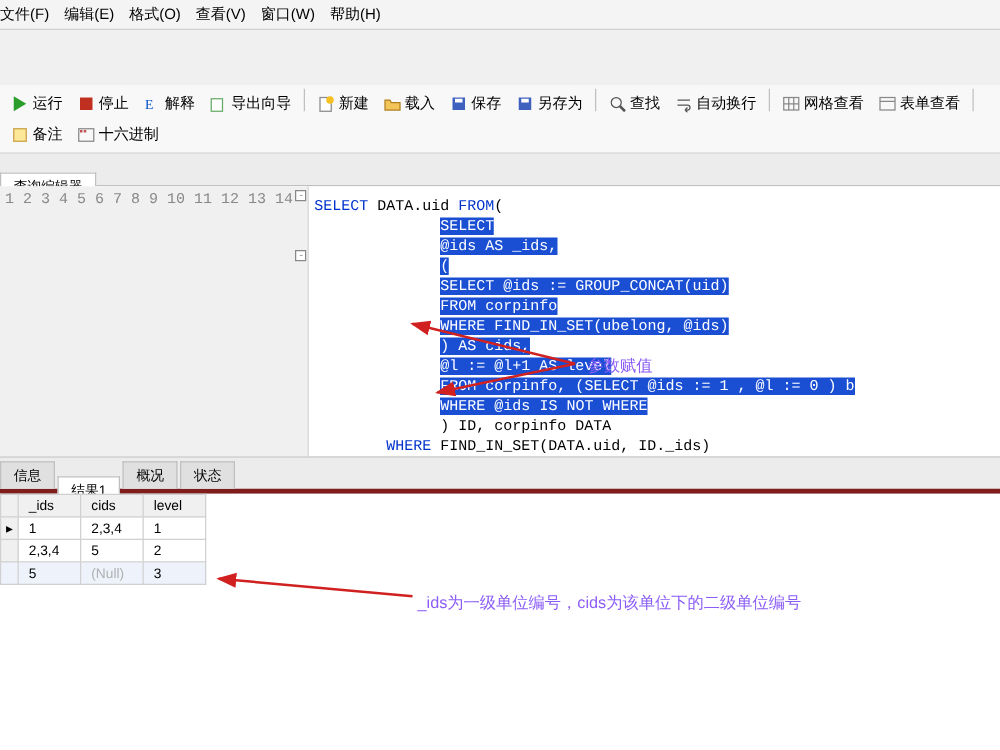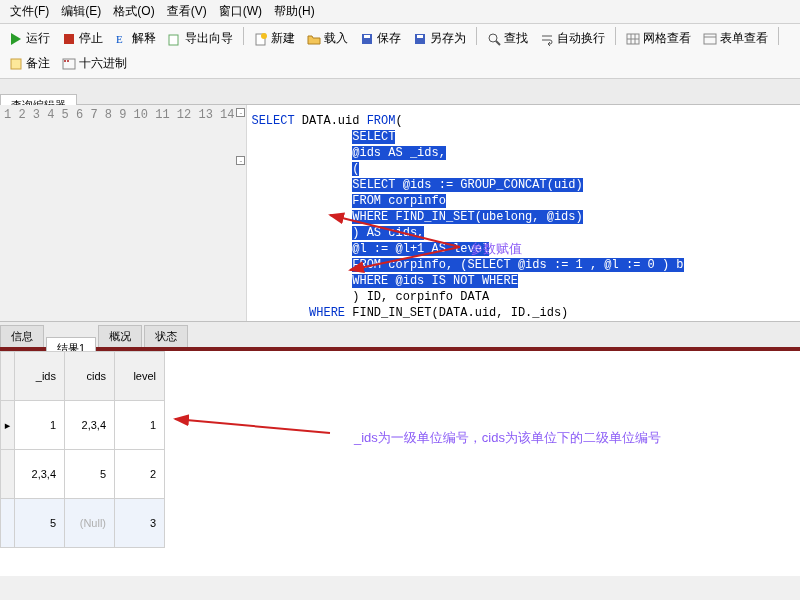--- a/index.html
+++ b/index.html
@@ -1,38 +1,38 @@
 <!DOCTYPE html>
 <html><head>
 <meta charset="utf-8">
 <style>
 * { margin: 0; padding: 0; box-sizing: border-box; }
 body { font-family: "Microsoft YaHei", SimSun, Arial, sans-serif; font-size: 12px; background: #f0f0f0; width: 800px; height: 600px; overflow: hidden; position: relative; }
-.menubar { background: #f4f4f4; border-bottom: 1px solid #d0d0d0; padding: 3px 10px; display: flex; gap: 12px; }
+.menubar { background: #f4f4f4; border-bottom: 1px solid #d0d0d0; padding: 3px 0; display: flex; gap: 12px; }
 .menubar span { cursor: default; }
-.toolbar { background: #f8f8f8; border-bottom: 1px solid #d0d0d0; padding: 3px 4px; display: flex; gap: 2px; flex-wrap: wrap; }
+.toolbar { background: #f8f8f8; border-bottom: 1px solid #d0d0d0; padding: 3px 4px; display: flex; gap: 2px; flex-wrap: wrap; margin-top: 44px; }
 .tbtn { display: inline-flex; align-items: center; gap: 3px; padding: 2px 4px; border: 1px solid transparent; cursor: pointer; }
 .tsep { width: 1px; height: 18px; background: #c0c0c0; margin: 0 3px; }
 .ico { width: 14px; height: 14px; display: inline-block; }
 .tabstrip { background: #ececec; border-bottom: 1px solid #c0c0c0; display: flex; padding-top: 3px; }
 .tab { padding: 3px 10px; border: 1px solid #c0c0c0; border-bottom: none; background: #e0e0e0; margin-right: 2px; font-size: 11px; cursor: pointer; }
 .tab.active { background: #fff; position: relative; top: 12px; }
 .editor { background: #fff; height: 216px; display: flex; position: relative; font-family: Consolas, "Courier New", monospace; font-size: 12px; overflow: hidden; }
 .gutter { background: #f0f0f0; border-right: 1px solid #d8d8d8; text-align: right; color: #888; padding: 2px 12px 2px 4px; line-height: 16px; user-select: none; position: relative; min-width: 36px;}
 .gutter .fold { position: absolute; right: 1px; width: 9px; height: 9px; border: 1px solid #888; background: #fff; font-size: 8px; line-height: 7px; text-align: center; }
 .code { padding: 8px 4px; line-height: 16px; white-space: pre; position: relative; flex: 1; }
 .kw { color: #0033cc; }
 .hl { background: #1a4fd4; color: #fff; }
 .hl .kw { color: #fff; }
 .annot { position: absolute; color: #8b5cf6; font-family: "Microsoft YaHei", SimSun, sans-serif; font-size: 13px; }
 .arrow { position: absolute; pointer-events: none; }
 .result-tabs { background: #ececec; border-top: 1px solid #c0c0c0; border-bottom: 4px solid #7f1d1d; display: flex; padding-top: 3px; }
 .result-pane { background: #fff; height: 225px; position: relative; }
 .grid { border-collapse: collapse; font-size: 11px; }
-.grid th, .grid td { border: 1px solid #d0d0d0; padding: 18px 8px; text-align: right; min-width: 50px; height: 18px; }
+.grid th, .grid td { border: 1px solid #d0d0d0; padding: 2px 8px; text-align: left; min-width: 50px; height: 18px; }
 .grid th { background: #f0f0f0; font-weight: normal; }
 .grid .rowhdr { background: #f0f0f0; width: 14px; min-width: 14px; padding: 0; text-align: center; }
 .grid .null { color: #b0b0b0; }
 .grid .selrow td { background: #eef3fb; }
 </style>
 </head>
 <body>
 
 <div class="menubar">
   <span>文件(F)</span>
@@ -232,14 +232,14 @@
     </table>
 
   <svg class="arrow" style="left:170px; top:60px;" width="170" height="30">
     <defs>
         <marker id="ah2" markerWidth="8" markerHeight="8" refX="7" refY="3" orient="auto">
           <polygon points="0,0 8,3 0,6" fill="#d02020"></polygon>
         </marker>
       </defs>
     <line x1="160" y1="22" x2="5" y2="8" stroke="#d02020" stroke-width="2" marker-end="url(#ah2)"></line>
   </svg>
-  <div class="annot" style="left:354px; top:78px;">_ids为一级单位编号，cids为该单位下的二级单位编号</div>
+  <div class="annot" style="left:334px; top:78px;">_ids为一级单位编号，cids为该单位下的二级单位编号</div>
 </div>
 
 </body></html>

